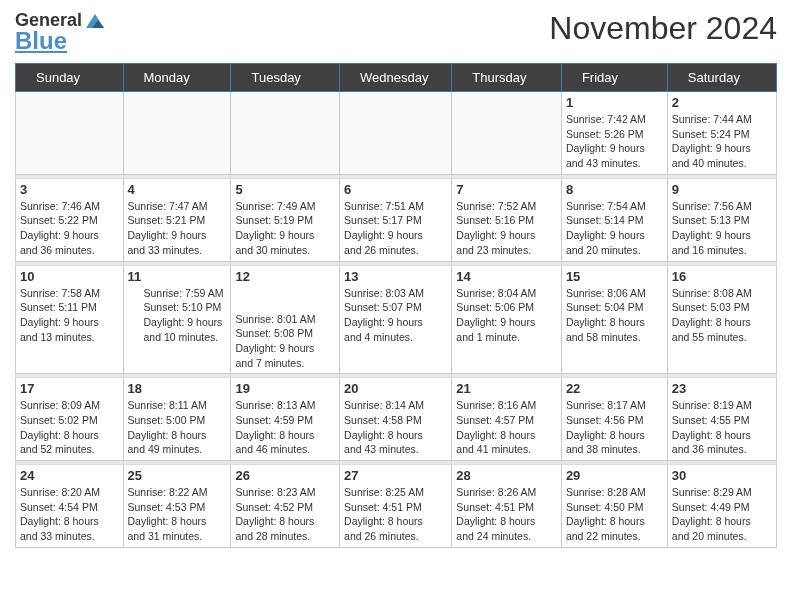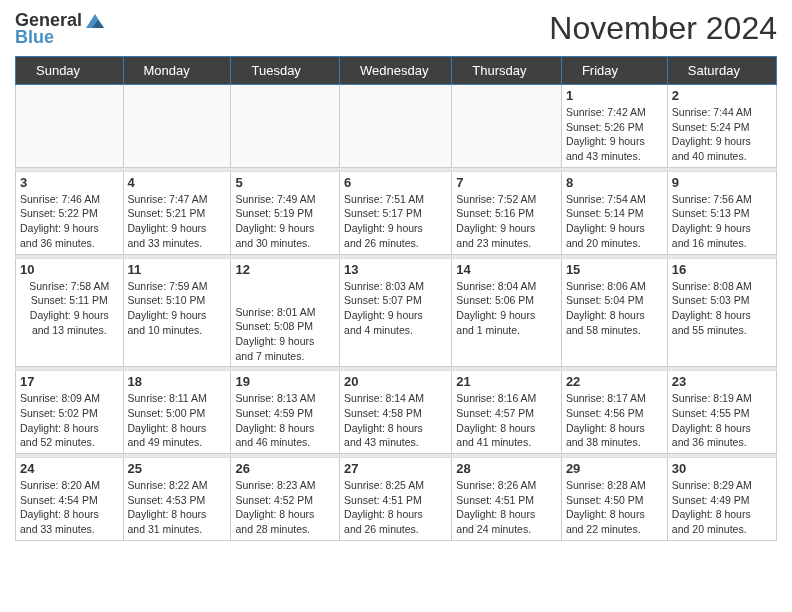--- a/index.html
+++ b/index.html
@@ -51,21 +51,21 @@
   <div class="header">
     <div class="logo">
       <div>
         <div style="display:flex;align-items:center;">
           <span style="font-size:18px;font-weight:bold;color:#333;">General</span>
           <svg width="22" height="18" viewBox="0 0 22 18" style="margin-left:2px;">
             <polygon points="2,16 11,2 20,16" fill="#4a90c4"></polygon>
             <polygon points="8,16 14,8 20,16" fill="#2a5f8a"></polygon>
           </svg>
         </div>
-        <div style="font-size:18px;font-weight:bold;color:#4a90c4;margin-top:-4px;">Blue</div>
+        <div style="font-size:24px;font-weight:bold;color:#4a90c4;margin-top:-4px;text-decoration:underline;">Blue</div>
       </div>
     </div>
     <div class="title-section">
       <div class="month-title">November 2024</div>
     </div>
   </div>
 
   <table class="calendar">
     <thead>
       <tr>
@@ -165,28 +165,28 @@
           <td></td>
           <td></td>
           <td></td>
           <td></td>
           <td></td>
           <td></td>
         </tr>
         <tr>
           <td>
             <div class="day-num">10</div>
-            <div class="day-info" style="white-space: pre-line; text-align: center;">Sunrise: 7:58 AM
+            <div class="day-info" style="white-space: pre-line;">Sunrise: 7:58 AM
 Sunset: 5:11 PM
 Daylight: 9 hours
 and 13 minutes.</div>
           </td>
           <td>
             <div class="day-num">11</div>
-            <div class="day-info" style="white-space: pre-line;">Sunrise: 7:59 AM
+            <div class="day-info" style="white-space: pre-line; margin-left: 16px;">Sunrise: 7:59 AM
 Sunset: 5:10 PM
 Daylight: 9 hours
 and 10 minutes.</div>
           </td>
           <td>
             <div class="day-num">12</div>
             <div class="day-info" style="white-space: pre-line; margin-top: 28px;">Sunrise: 8:01 AM
 Sunset: 5:08 PM
 Daylight: 9 hours
 and 7 minutes.</div>

